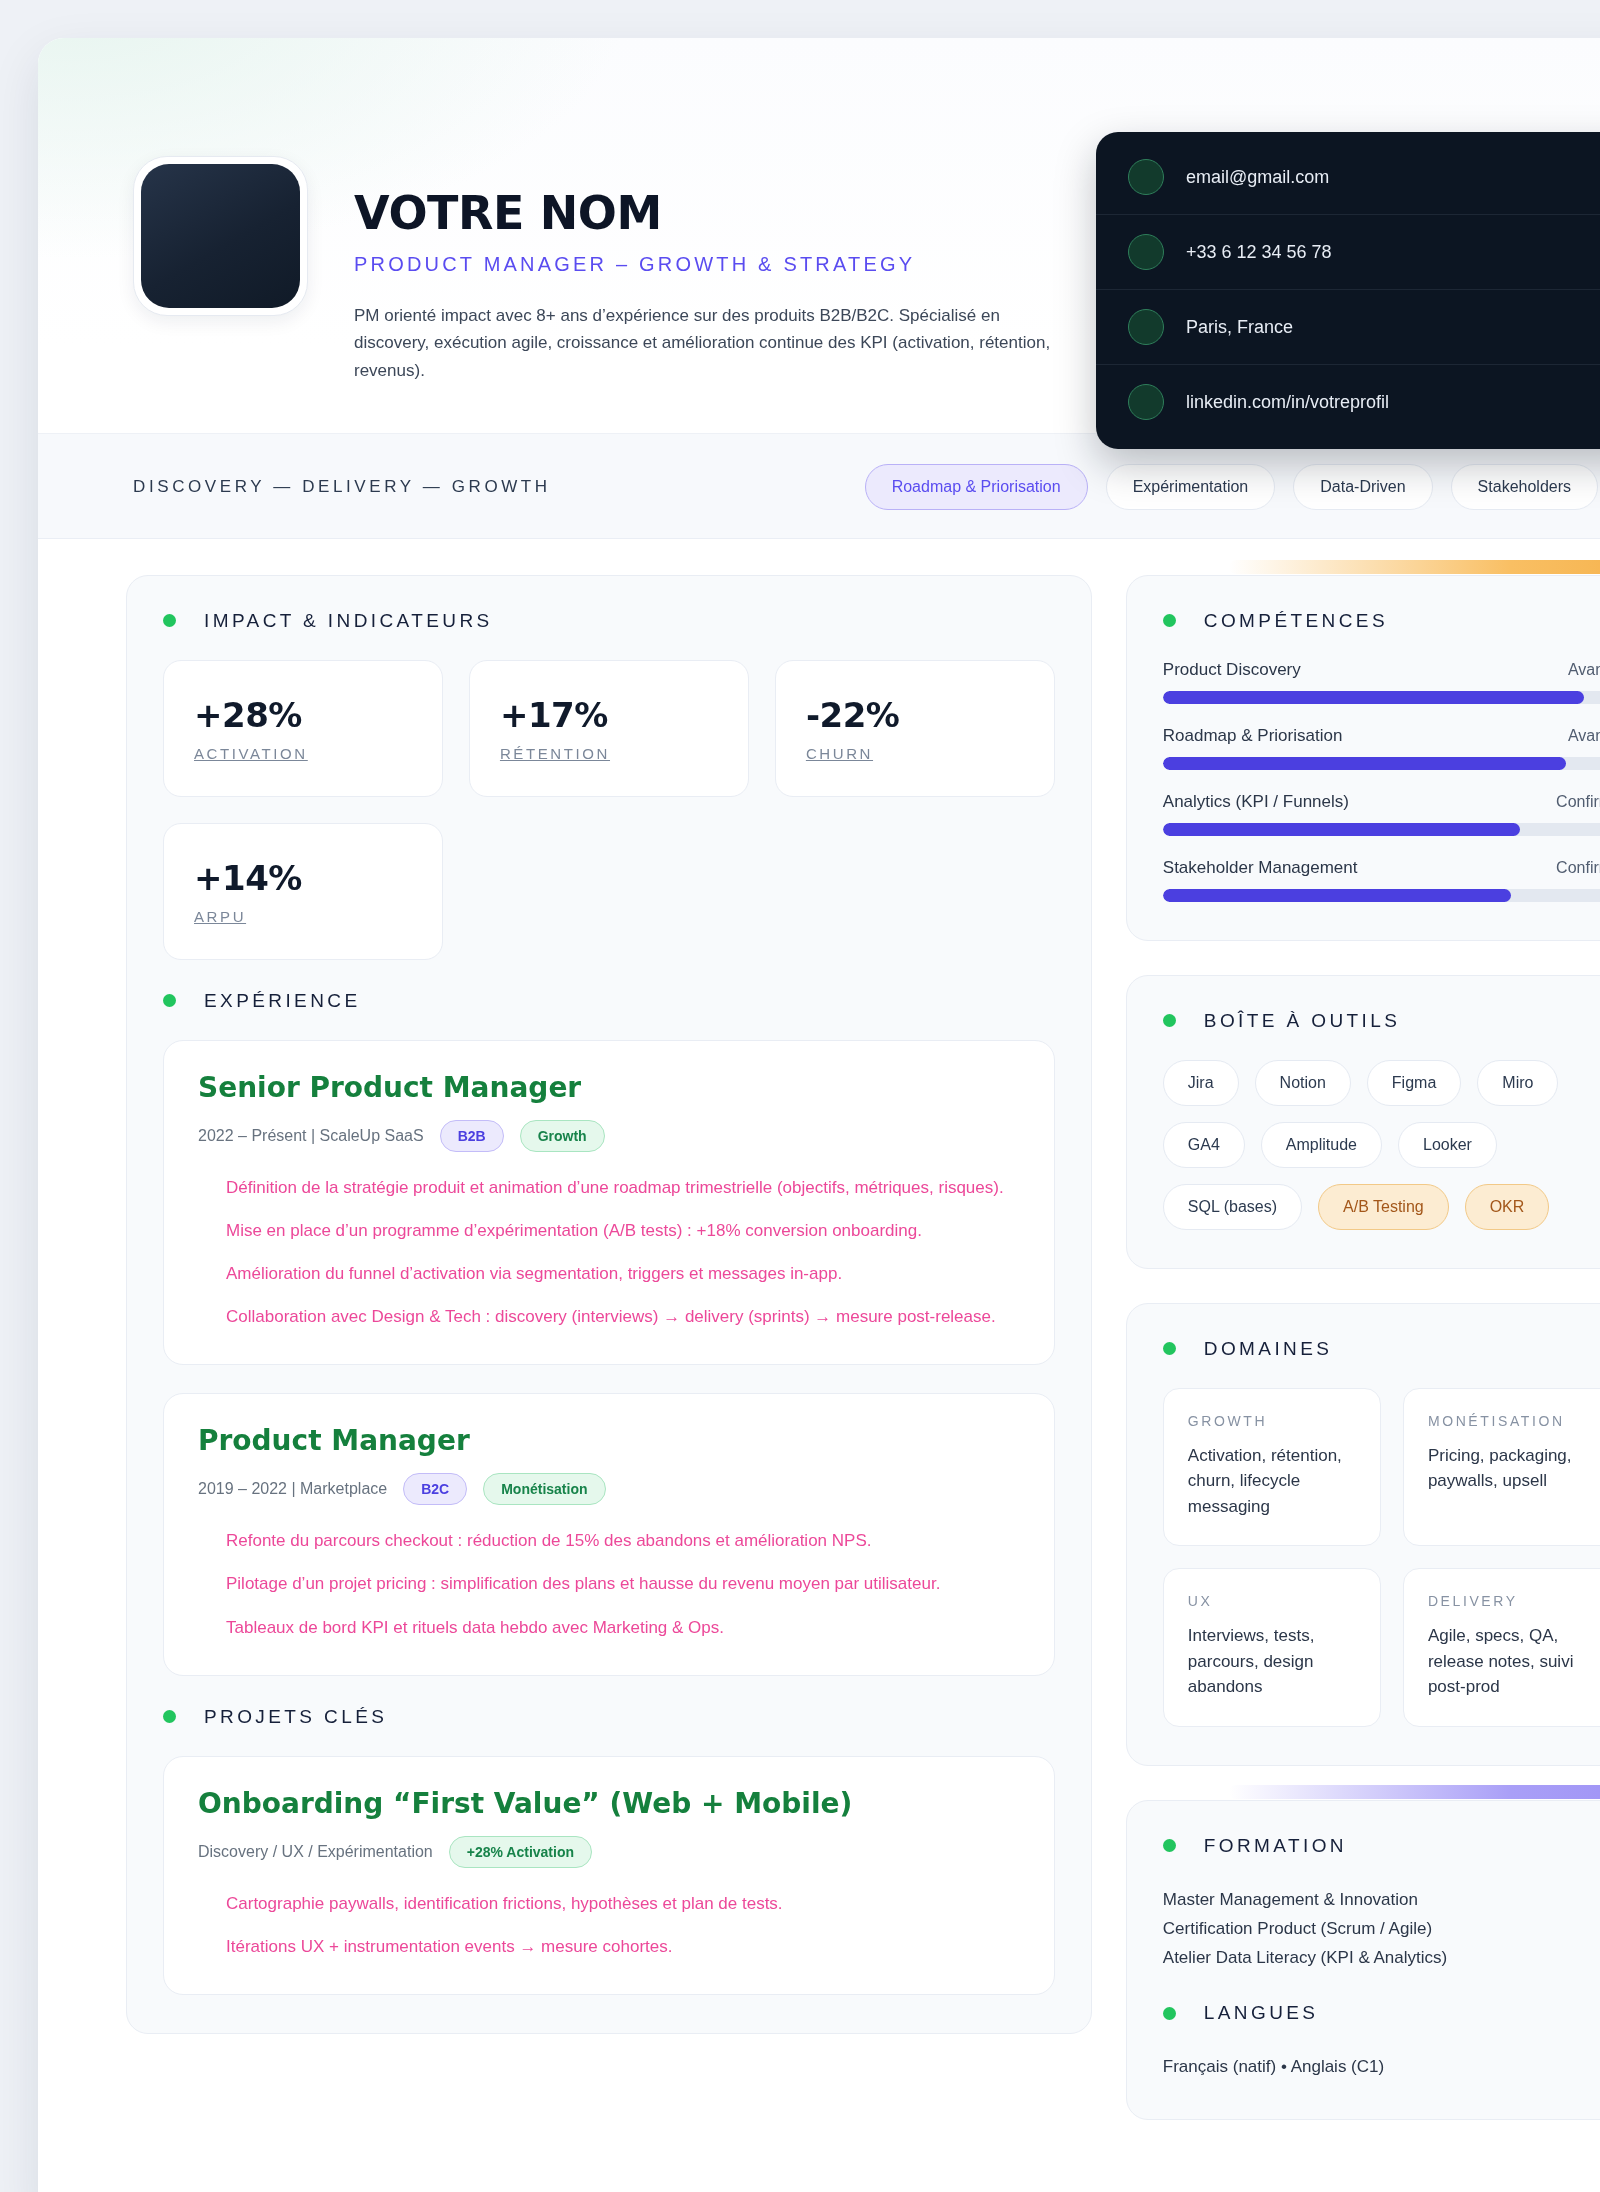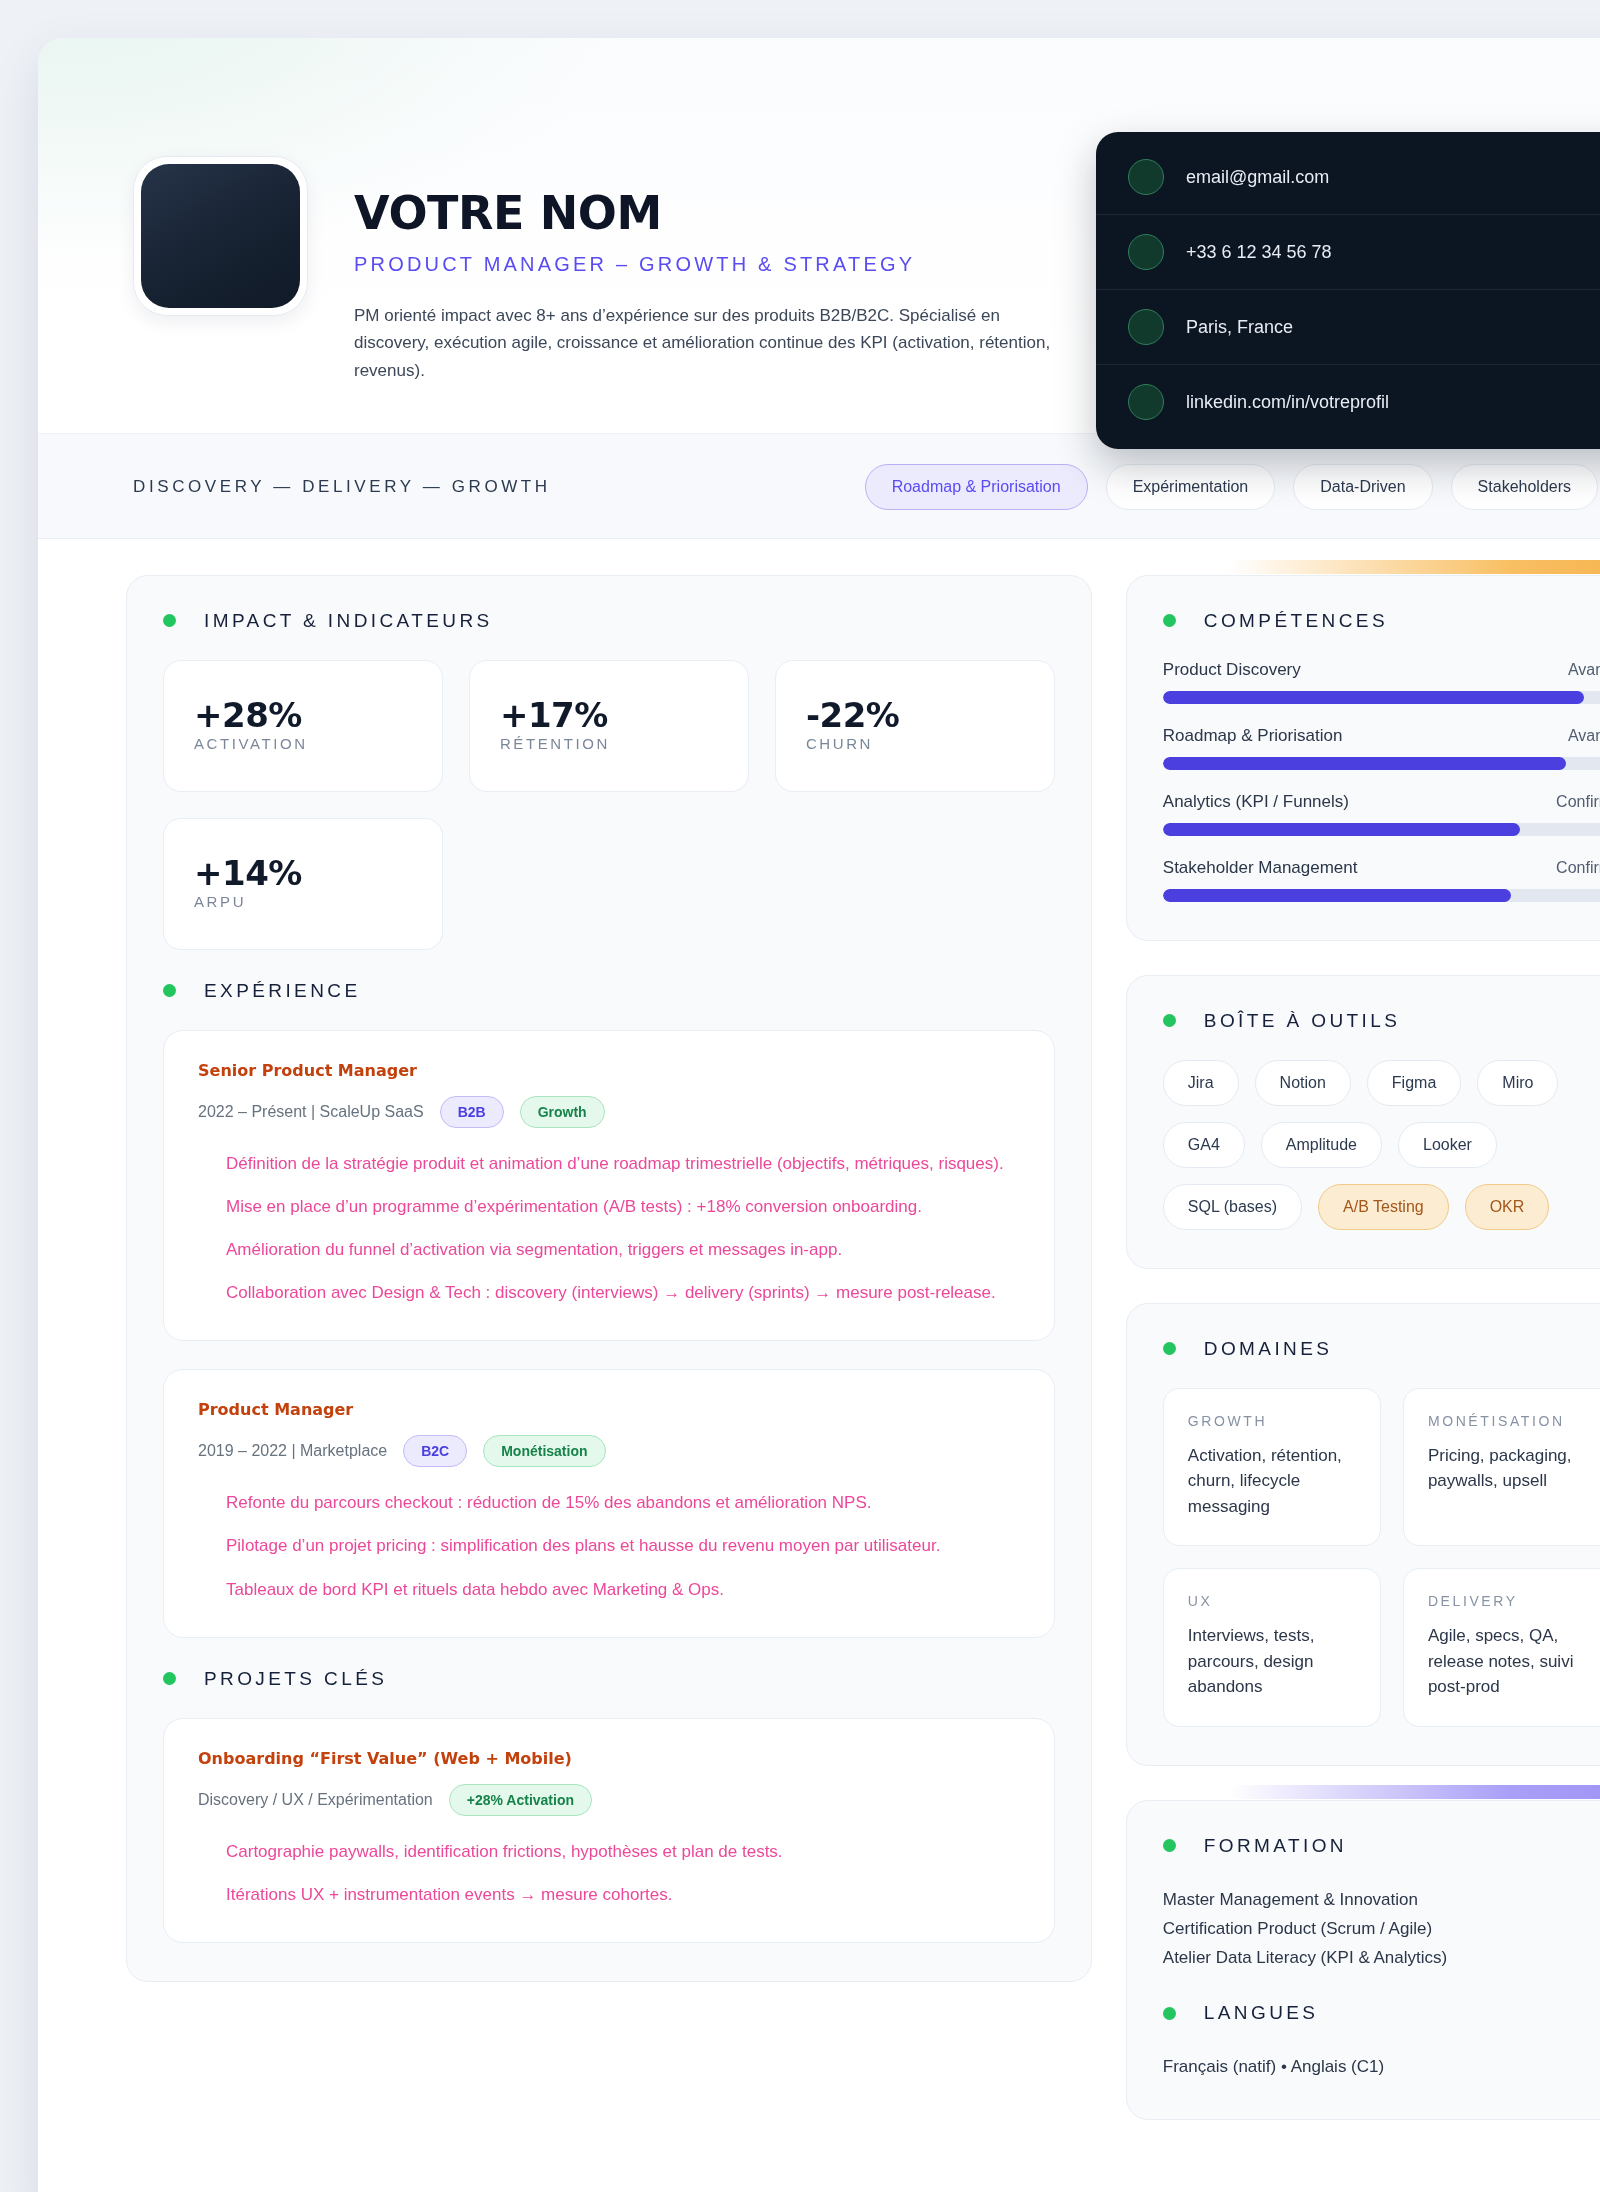--- a/index.html
+++ b/index.html
@@ -180,38 +180,39 @@
     min-height: 132px;
   }
   .kpi-val {
     font-size: 34px;
     font-weight: 800;
     color: #101a2b;
     font-family: "DejaVu Sans", sans-serif;
     letter-spacing: -.5px;
   }
   .kpi-lab {
-    margin-top: 0;
+    margin-top: 10px;
     font-size: 15px;
     letter-spacing: 2.6px;
     color: #7b8799;
+    text-decoration: underline;
   }
 
   
   .item-card {
     background: #ffffff;
     border: 1px solid #e9edf4;
     border-radius: 20px;
     padding: 30px 34px 34px 34px;
   }
   .item-card + .item-card { margin-top: 28px; }
   .item-title {
-    font-size: 16px;
+    font-size: 28px;
     font-weight: 700;
-    color: #c2410c;
+    color: #15803d;
     font-family: "DejaVu Sans", sans-serif;
   }
   .meta-row {
     margin-top: 16px;
     display: flex;
     align-items: center;
     gap: 16px;
     flex-wrap: wrap;
   }
   .meta-text { font-size: 16px; color: #67727f; }

